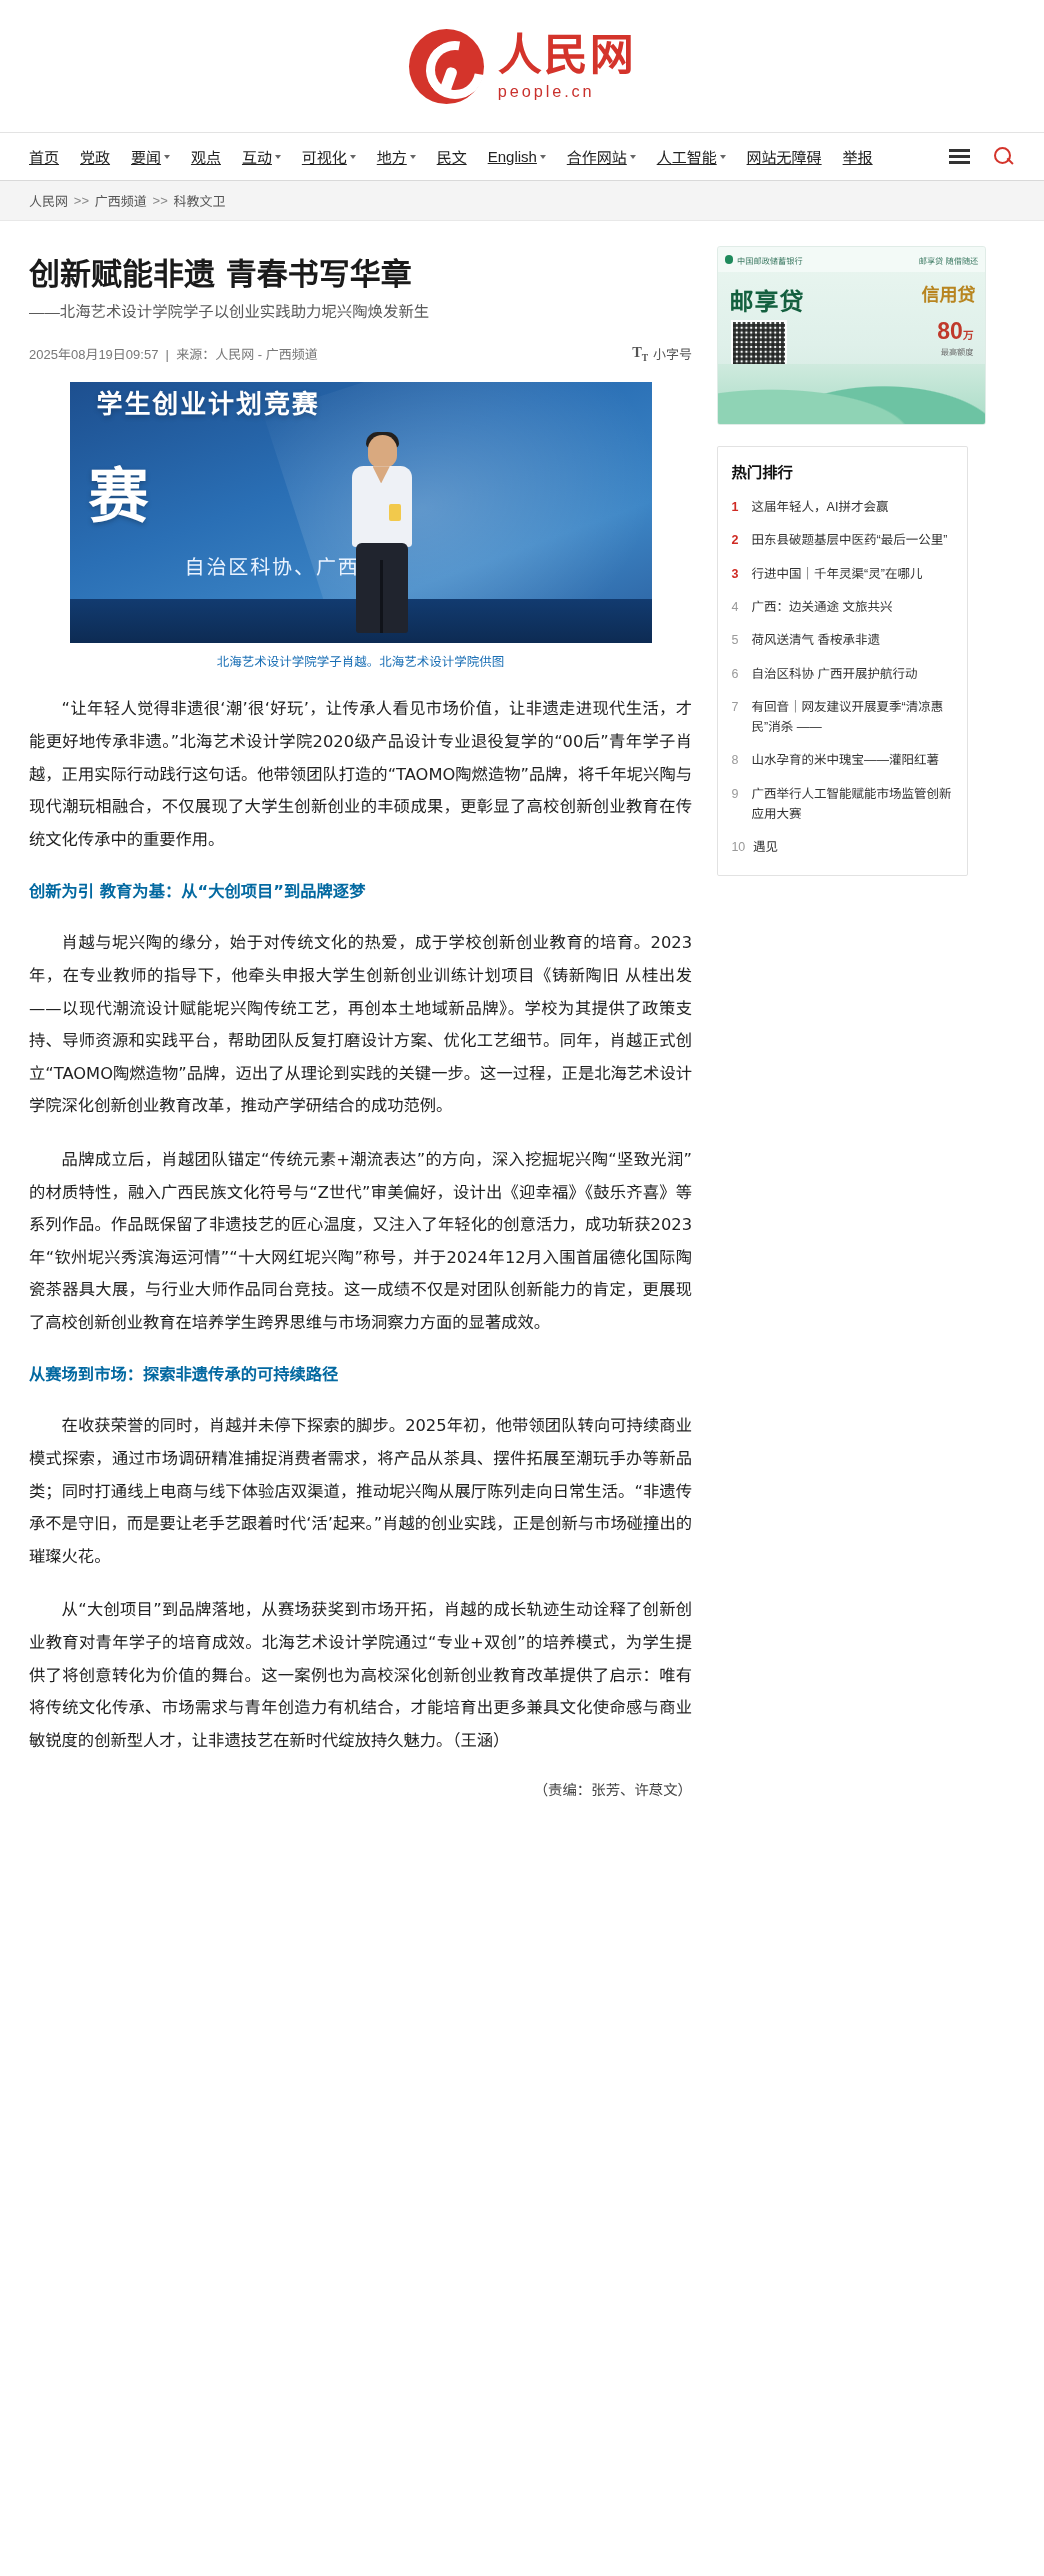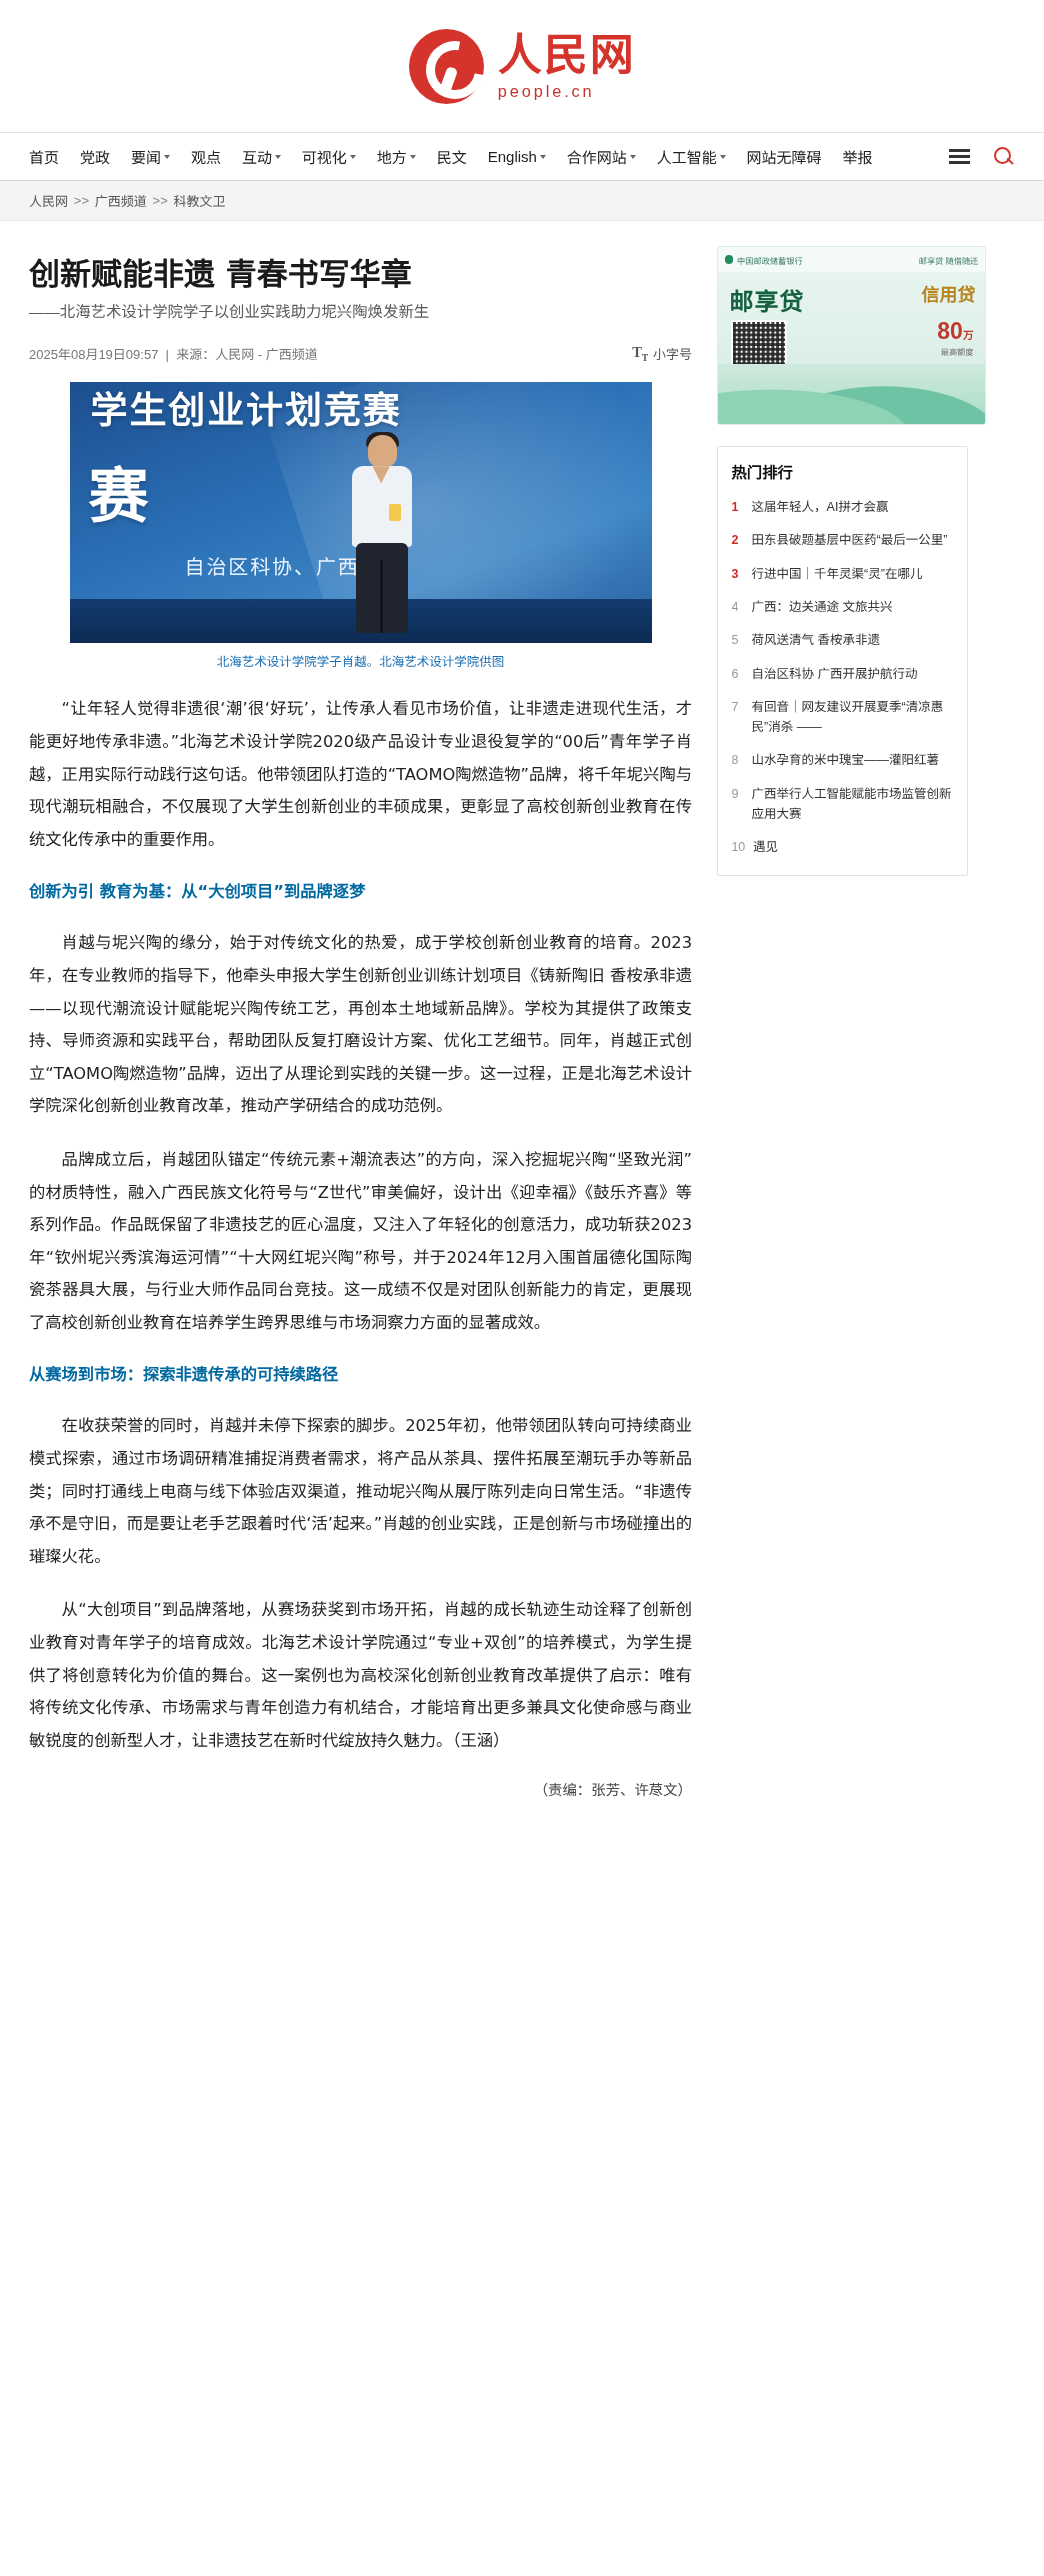--- a/index.html
+++ b/index.html
@@ -47,21 +47,21 @@
     font-size: 16.3px; color: #c9302c; letter-spacing: 2.9px;
     margin-top: 6.7px; font-family: "Liberation Sans", sans-serif;
   }
 
   
   .nav {
     height: 48px;
     border-bottom: 1.9px solid #d9d9d9;
     display: flex; align-items: center;
     padding: 0 29px;
-    font-size: 15px; color: #222;
+    font-size: 15px; color: #222; text-decoration: underline;
   }
   .nav-items { display: flex; align-items: center; gap: 21px; flex: 1; }
   .nav-item { cursor: pointer; white-space: nowrap; display: flex; align-items: center; gap: 2.9px; }
   .nav-item .caret {
     display: inline-block; width: 0; height: 0;
     border-left: 3.8px solid transparent; border-right: 3.8px solid transparent;
     border-top: 4.8px solid #666;
   }
   .nav-right { display: flex; align-items: center; gap: 21px; }
   .hamburger { display: flex; flex-direction: column; gap: 3.8px; cursor: pointer; }
@@ -123,23 +123,23 @@
   .font-size-ctl .tt sub { font-size: 9.6px; }
 
   
   figure.article-figure { margin: 13.4px 0 0 0; }
   .photo {
     width: 582px; height: 261px; margin: 0 auto;
     position: relative; overflow: hidden;
     background: linear-gradient(160deg, #1d4f8f 0%, #2a6fb5 40%, #3d86c6 70%, #2b5f9e 100%);
   }
   .photo .backdrop-text {
-    position: absolute; left: 21px; top: 7.7px;
+    position: absolute; left: 27px; top: 7.7px;
     color: #ffffff; font-weight: bold;
-    font-size: 37px; letter-spacing: 1.9px; line-height: 1.15;
+    font-size: 26px; letter-spacing: 1.9px; line-height: 1.15;
     text-shadow: 0 1.9px 4.8px rgba(0,0,0,.25);
     font-family: "DejaVu Sans", sans-serif;
     white-space: nowrap;
   }
   .photo .backdrop-text2 {
     position: absolute; left: 19px; top: 65px;
     color: #ffffff; font-weight: bold; font-size: 60px;
     text-shadow: 0 1.9px 5.8px rgba(0,0,0,.25);
     font-family: "DejaVu Sans", sans-serif;
   }
@@ -401,21 +401,21 @@
             <div class="badge"></div>
             <div class="pants"></div>
           </div>
         </div>
         <figcaption class="photo-caption">北海艺术设计学院学子肖越。北海艺术设计学院供图</figcaption>
       </figure>
 
       <article class="article-body">
         <p>“让年轻人觉得非遗很‘潮’很‘好玩’，让传承人看见市场价值，让非遗走进现代生活，才能更好地传承非遗。”北海艺术设计学院2020级产品设计专业退役复学的“00后”青年学子肖越，正用实际行动践行这句话。他带领团队打造的“TAOMO陶燃造物”品牌，将千年坭兴陶与现代潮玩相融合，不仅展现了大学生创新创业的丰硕成果，更彰显了高校创新创业教育在传统文化传承中的重要作用。</p>
         <h2>创新为引 教育为基：从“大创项目”到品牌逐梦</h2>
-        <p>肖越与坭兴陶的缘分，始于对传统文化的热爱，成于学校创新创业教育的培育。2023年，在专业教师的指导下，他牵头申报大学生创新创业训练计划项目《铸新陶旧 香桉承非遗——以现代潮流设计赋能坭兴陶传统工艺，再创本土地域新品牌》。学校为其提供了政策支持、导师资源和实践平台，帮助团队反复打磨设计方案、优化工艺细节。同年，肖越正式创立“TAOMO陶燃造物”品牌，迈出了从理论到实践的关键一步。这一过程，正是北海艺术设计学院深化创新创业教育改革，推动产学研结合的成功范例。</p>
+        <p>肖越与坭兴陶的缘分，始于对传统文化的热爱，成于学校创新创业教育的培育。2023年，在专业教师的指导下，他牵头申报大学生创新创业训练计划项目《铸新陶旧 从桂出发——以现代潮流设计赋能坭兴陶传统工艺，再创本土地域新品牌》。学校为其提供了政策支持、导师资源和实践平台，帮助团队反复打磨设计方案、优化工艺细节。同年，肖越正式创立“TAOMO陶燃造物”品牌，迈出了从理论到实践的关键一步。这一过程，正是北海艺术设计学院深化创新创业教育改革，推动产学研结合的成功范例。</p>
         <p>品牌成立后，肖越团队锚定“传统元素+潮流表达”的方向，深入挖掘坭兴陶“坚致光润”的材质特性，融入广西民族文化符号与“Z世代”审美偏好，设计出《迎幸福》《鼓乐齐喜》等系列作品。作品既保留了非遗技艺的匠心温度，又注入了年轻化的创意活力，成功斩获2023年“钦州坭兴秀滨海运河情”“十大网红坭兴陶”称号，并于2024年12月入围首届德化国际陶瓷茶器具大展，与行业大师作品同台竞技。这一成绩不仅是对团队创新能力的肯定，更展现了高校创新创业教育在培养学生跨界思维与市场洞察力方面的显著成效。</p>
         <h2>从赛场到市场：探索非遗传承的可持续路径</h2>
         <p>在收获荣誉的同时，肖越并未停下探索的脚步。2025年初，他带领团队转向可持续商业模式探索，通过市场调研精准捕捉消费者需求，将产品从茶具、摆件拓展至潮玩手办等新品类；同时打通线上电商与线下体验店双渠道，推动坭兴陶从展厅陈列走向日常生活。“非遗传承不是守旧，而是要让老手艺跟着时代‘活’起来。”肖越的创业实践，正是创新与市场碰撞出的璀璨火花。</p>
         <p class="closing">从“大创项目”到品牌落地，从赛场获奖到市场开拓，肖越的成长轨迹生动诠释了创新创业教育对青年学子的培育成效。北海艺术设计学院通过“专业+双创”的培养模式，为学生提供了将创意转化为价值的舞台。这一案例也为高校深化创新创业教育改革提供了启示：唯有将传统文化传承、市场需求与青年创造力有机结合，才能培育出更多兼具文化使命感与商业敏锐度的创新型人才，让非遗技艺在新时代绽放持久魅力。（王涵）</p>
         <div class="editor-line">（责编：张芳、许荩文）</div>
       </article>
     </main>
 
     <aside class="side-col">
 

